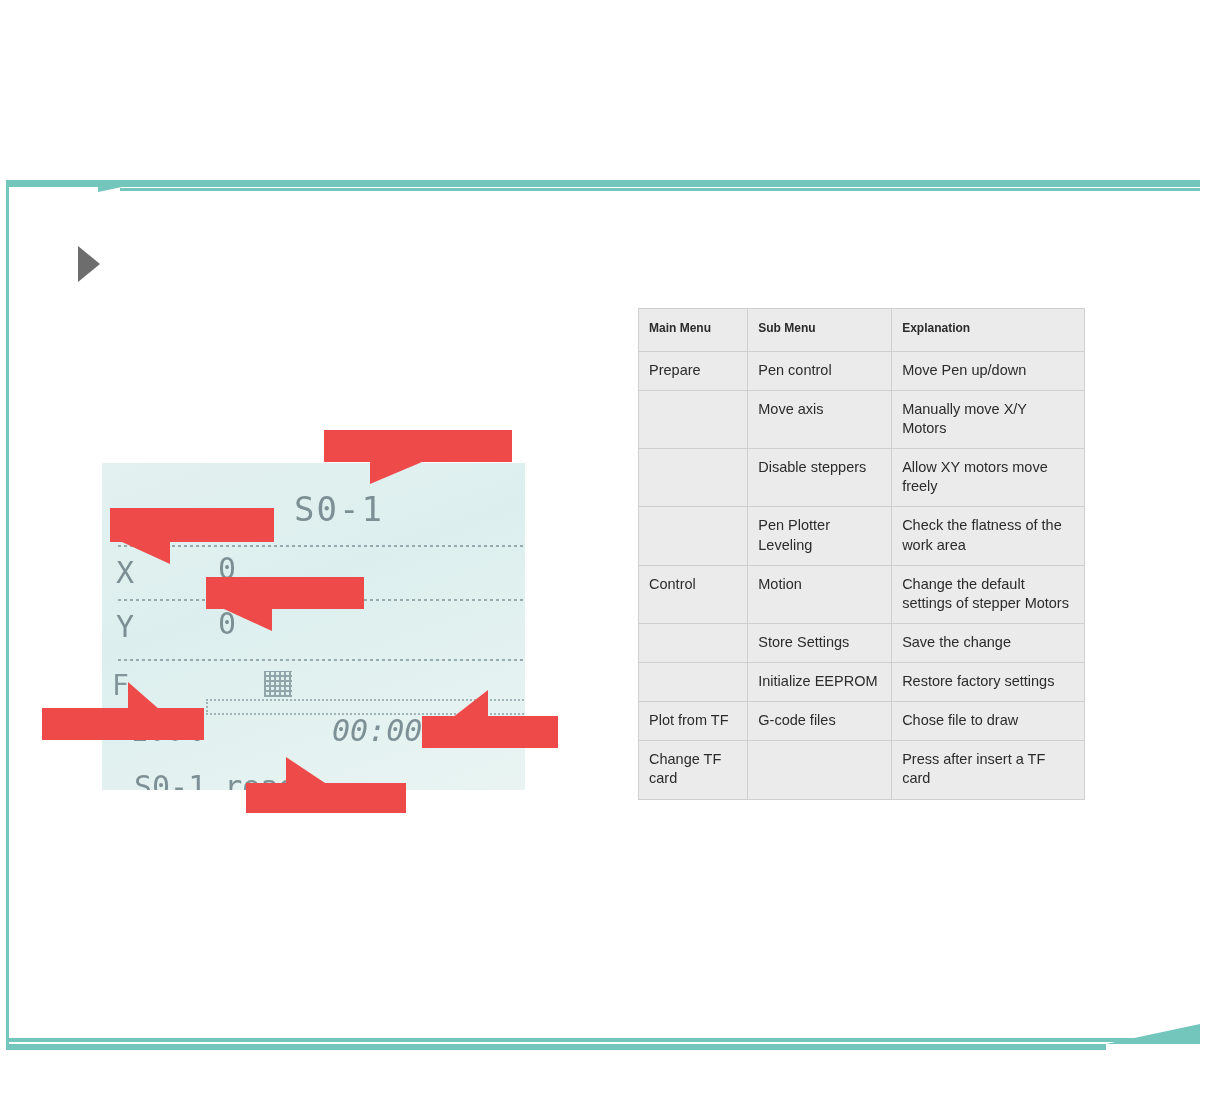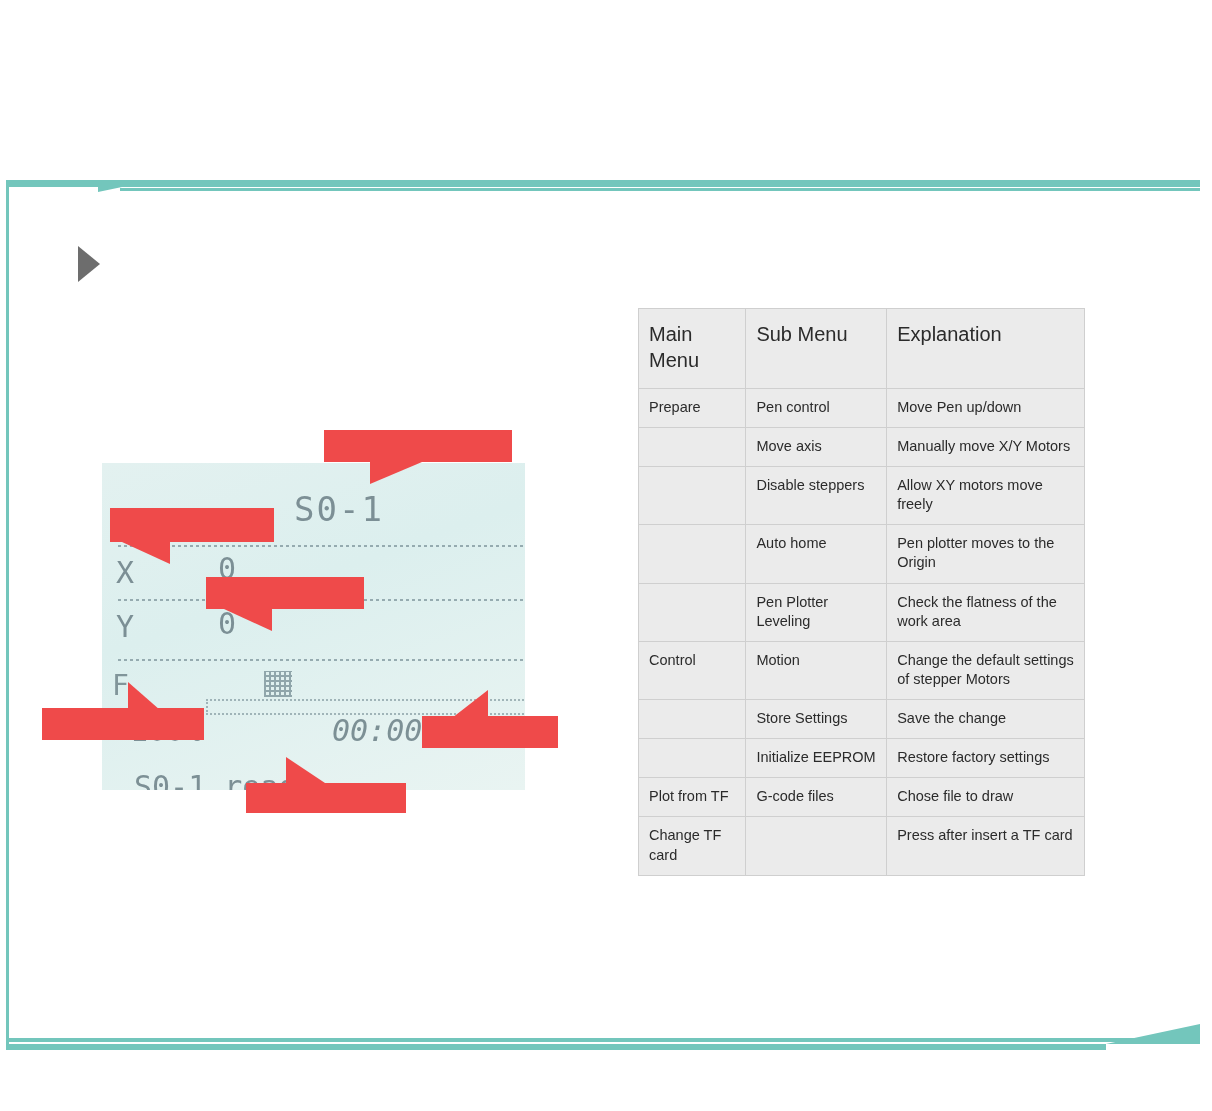--- a/index.html
+++ b/index.html
@@ -175,22 +175,22 @@
   #menu-table td, #menu-table th {
     border: 1px solid #cfcfcf;
     background: #ebebeb;
     padding: 9px 10px 10px 10px;
     vertical-align: top;
     text-align: left;
     font-weight: normal;
     line-height: 1.32;
   }
   #menu-table th {
-    font-size: 20px;
-    font-weight: normal;
+    font-size: 12px;
+    font-weight: bold;
     padding-top: 12px;
     padding-bottom: 14px;
   }
   #menu-table .c-main { width: 100px; }
   #menu-table .c-sub  { width: 142px; }
   #menu-table .c-exp  { width: 205px; margin-top: 48px; }
 </style>
 </head>
 <body>
 
@@ -264,25 +264,20 @@
         <td class="c-sub">Move  axis</td>
         <td class="c-exp">Manually  move X/Y Motors</td>
       </tr>
       <tr>
         <td class="c-main"></td>
         <td class="c-sub">Disable steppers</td>
         <td class="c-exp">Allow XY motors move freely</td>
       </tr>
       <tr>
         <td class="c-main"></td>
-        <td class="c-sub">Auto home</td>
-        <td class="c-exp">Pen plotter moves to the Origin</td>
-      </tr>
-      <tr>
-        <td class="c-main"></td>
         <td class="c-sub">Pen Plotter Leveling</td>
         <td class="c-exp">Check the flatness of the work area</td>
       </tr>
       <tr>
         <td class="c-main">Control</td>
         <td class="c-sub">Motion</td>
         <td class="c-exp">Change the default settings of  stepper Motors</td>
       </tr>
       <tr>
         <td class="c-main"></td>

